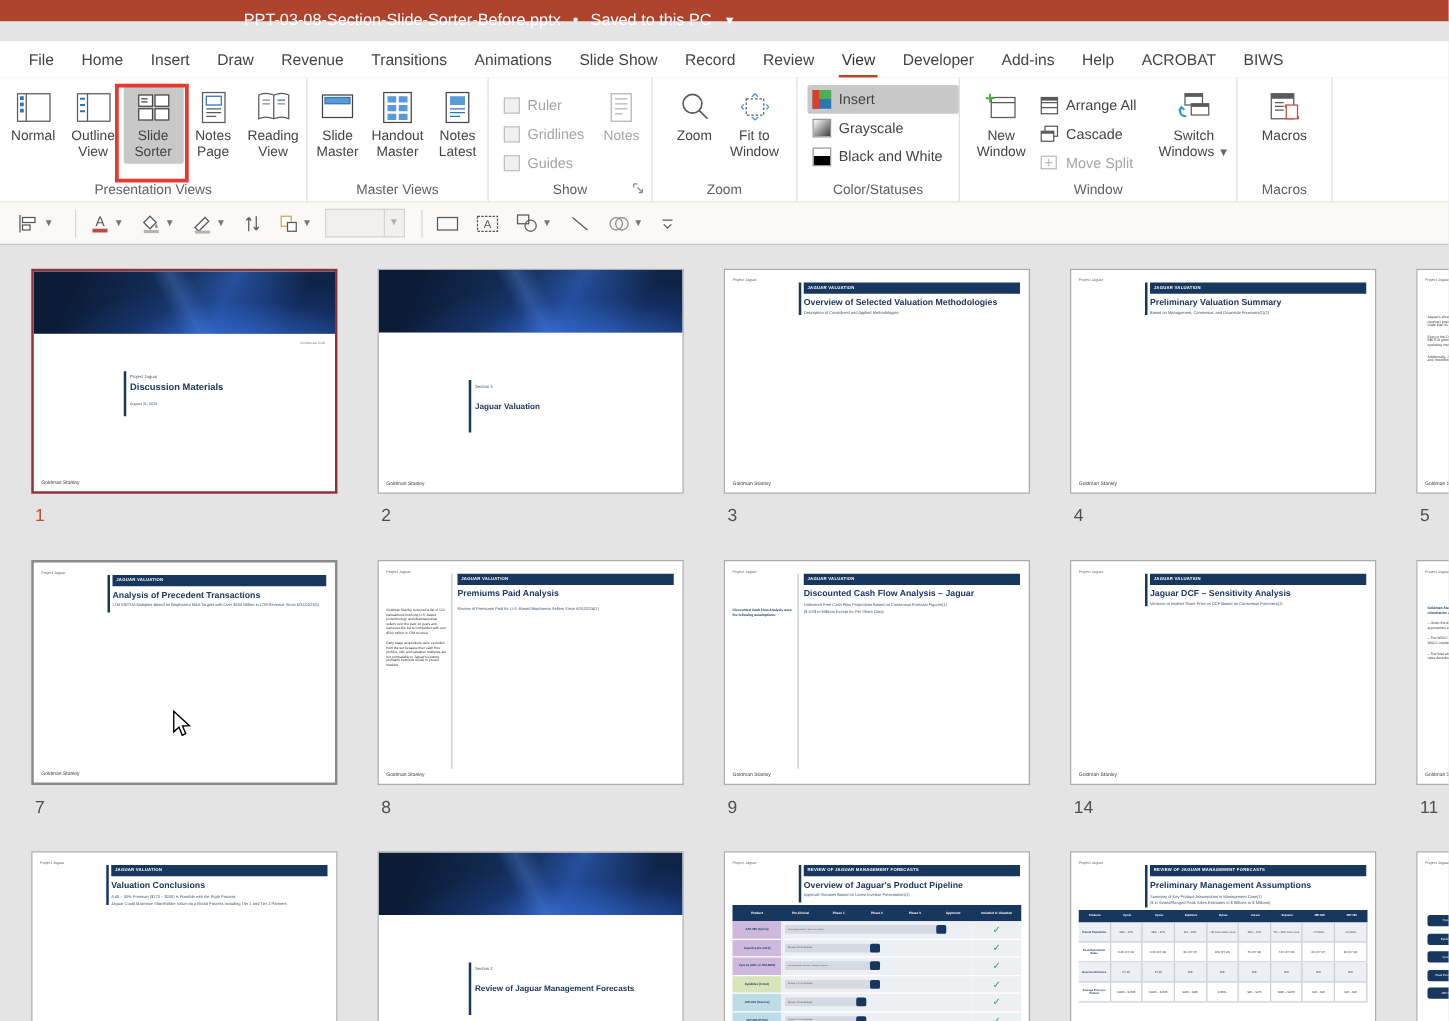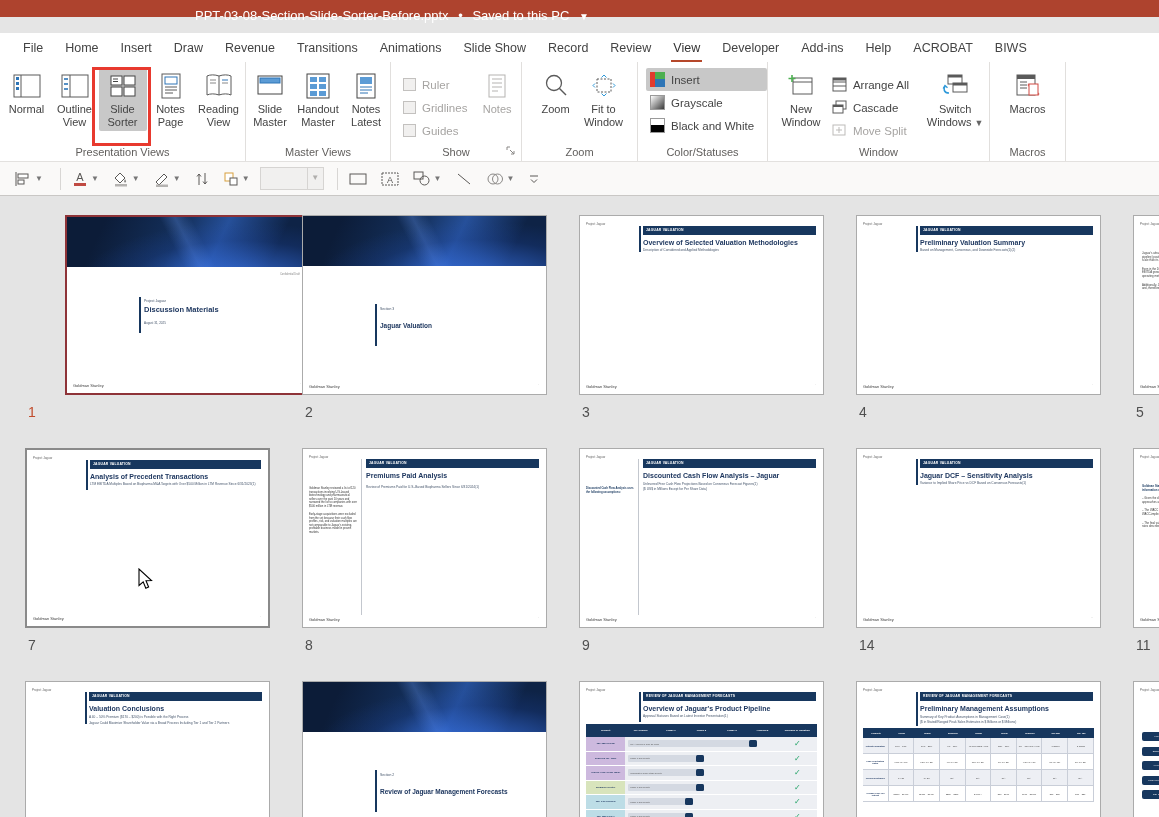--- a/index.html
+++ b/index.html
@@ -57,21 +57,21 @@
   .tbtn .caret{font-size:8px;color:#777;margin-left:3px;}
   .tsep{width:1px;height:22px;background:#D8D6D4;margin:0 7px;}
   .combo{width:62px;height:21px;background:#F1F0EF;border:1px solid #D6D4D2;display:flex;margin-right:6px;}
   .combo .cbody{flex:1;}
   .combo .cdrop{width:15px;border-left:1px solid #D6D4D2;color:#B0AEAC;font-size:8px;text-align:center;line-height:20px;}
 
   
   .sorter{position:absolute;left:0;top:196px;width:100%;height:621px;background:#E4E4E4;overflow:hidden;}
   .thumb{position:absolute;width:245px;height:180px;background:#fff;border:1px solid #ABABAB;
          box-sizing:border-box;overflow:hidden;cursor:pointer;}
-  .thumb.sel{border:2px solid #8E3338;margin-left:40px;}
+  .thumb.sel{border:2px solid #8E3338;}
   .thumb.hov{border:2px solid #8a8a8a;}
   .snum{position:absolute;font-size:14px;color:#4f4f4f;}
   .snum.sel{color:#C14B2B;}
 
   .banner{position:absolute;left:0;top:0;right:0;height:50px;background:
       radial-gradient(ellipse at 72% 130%,rgba(64,128,255,.75),rgba(30,70,160,.25) 45%,transparent 65%),
       linear-gradient(63deg,transparent 44%,rgba(110,160,255,.28) 50%,transparent 56%),
       linear-gradient(115deg,#0c1c38 15%,#14305c 45%,#26509a 62%,#0e2346 85%);}
   .s-tag{position:absolute;left:6px;top:6px;font-size:3px;color:#666;}
   .s-corner{position:absolute;right:8px;top:56px;font-size:2.6px;color:#888;}

